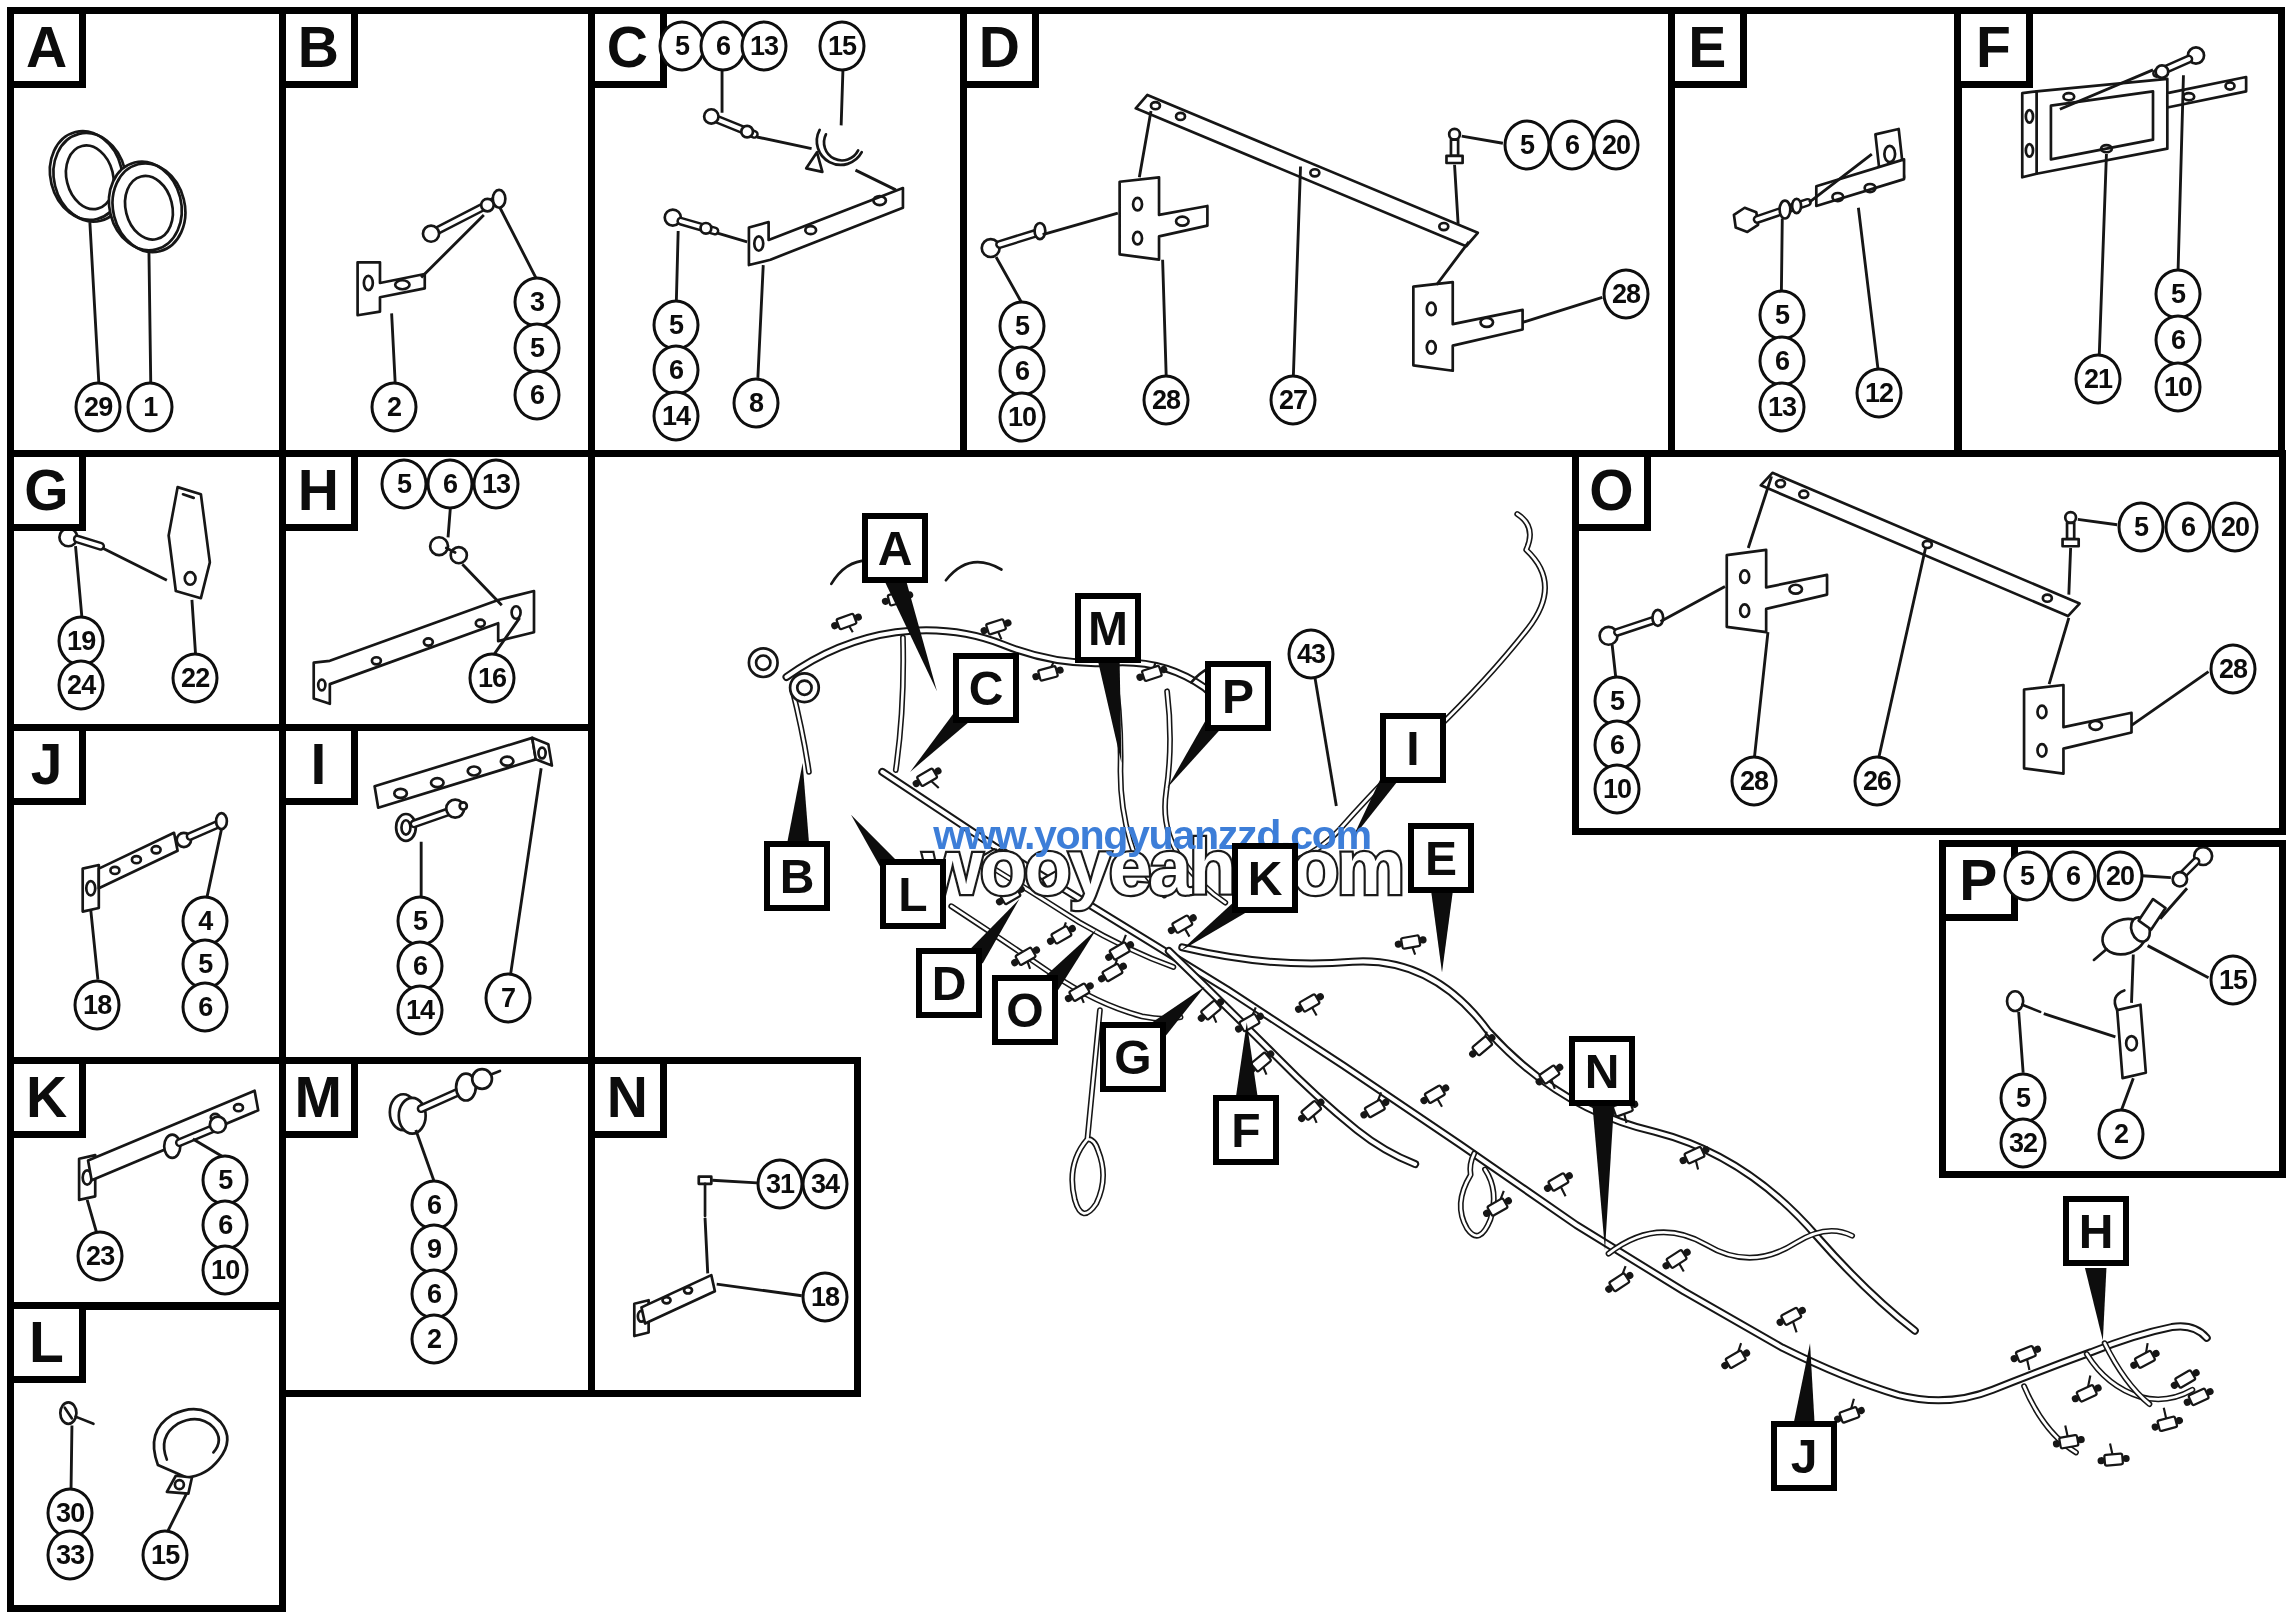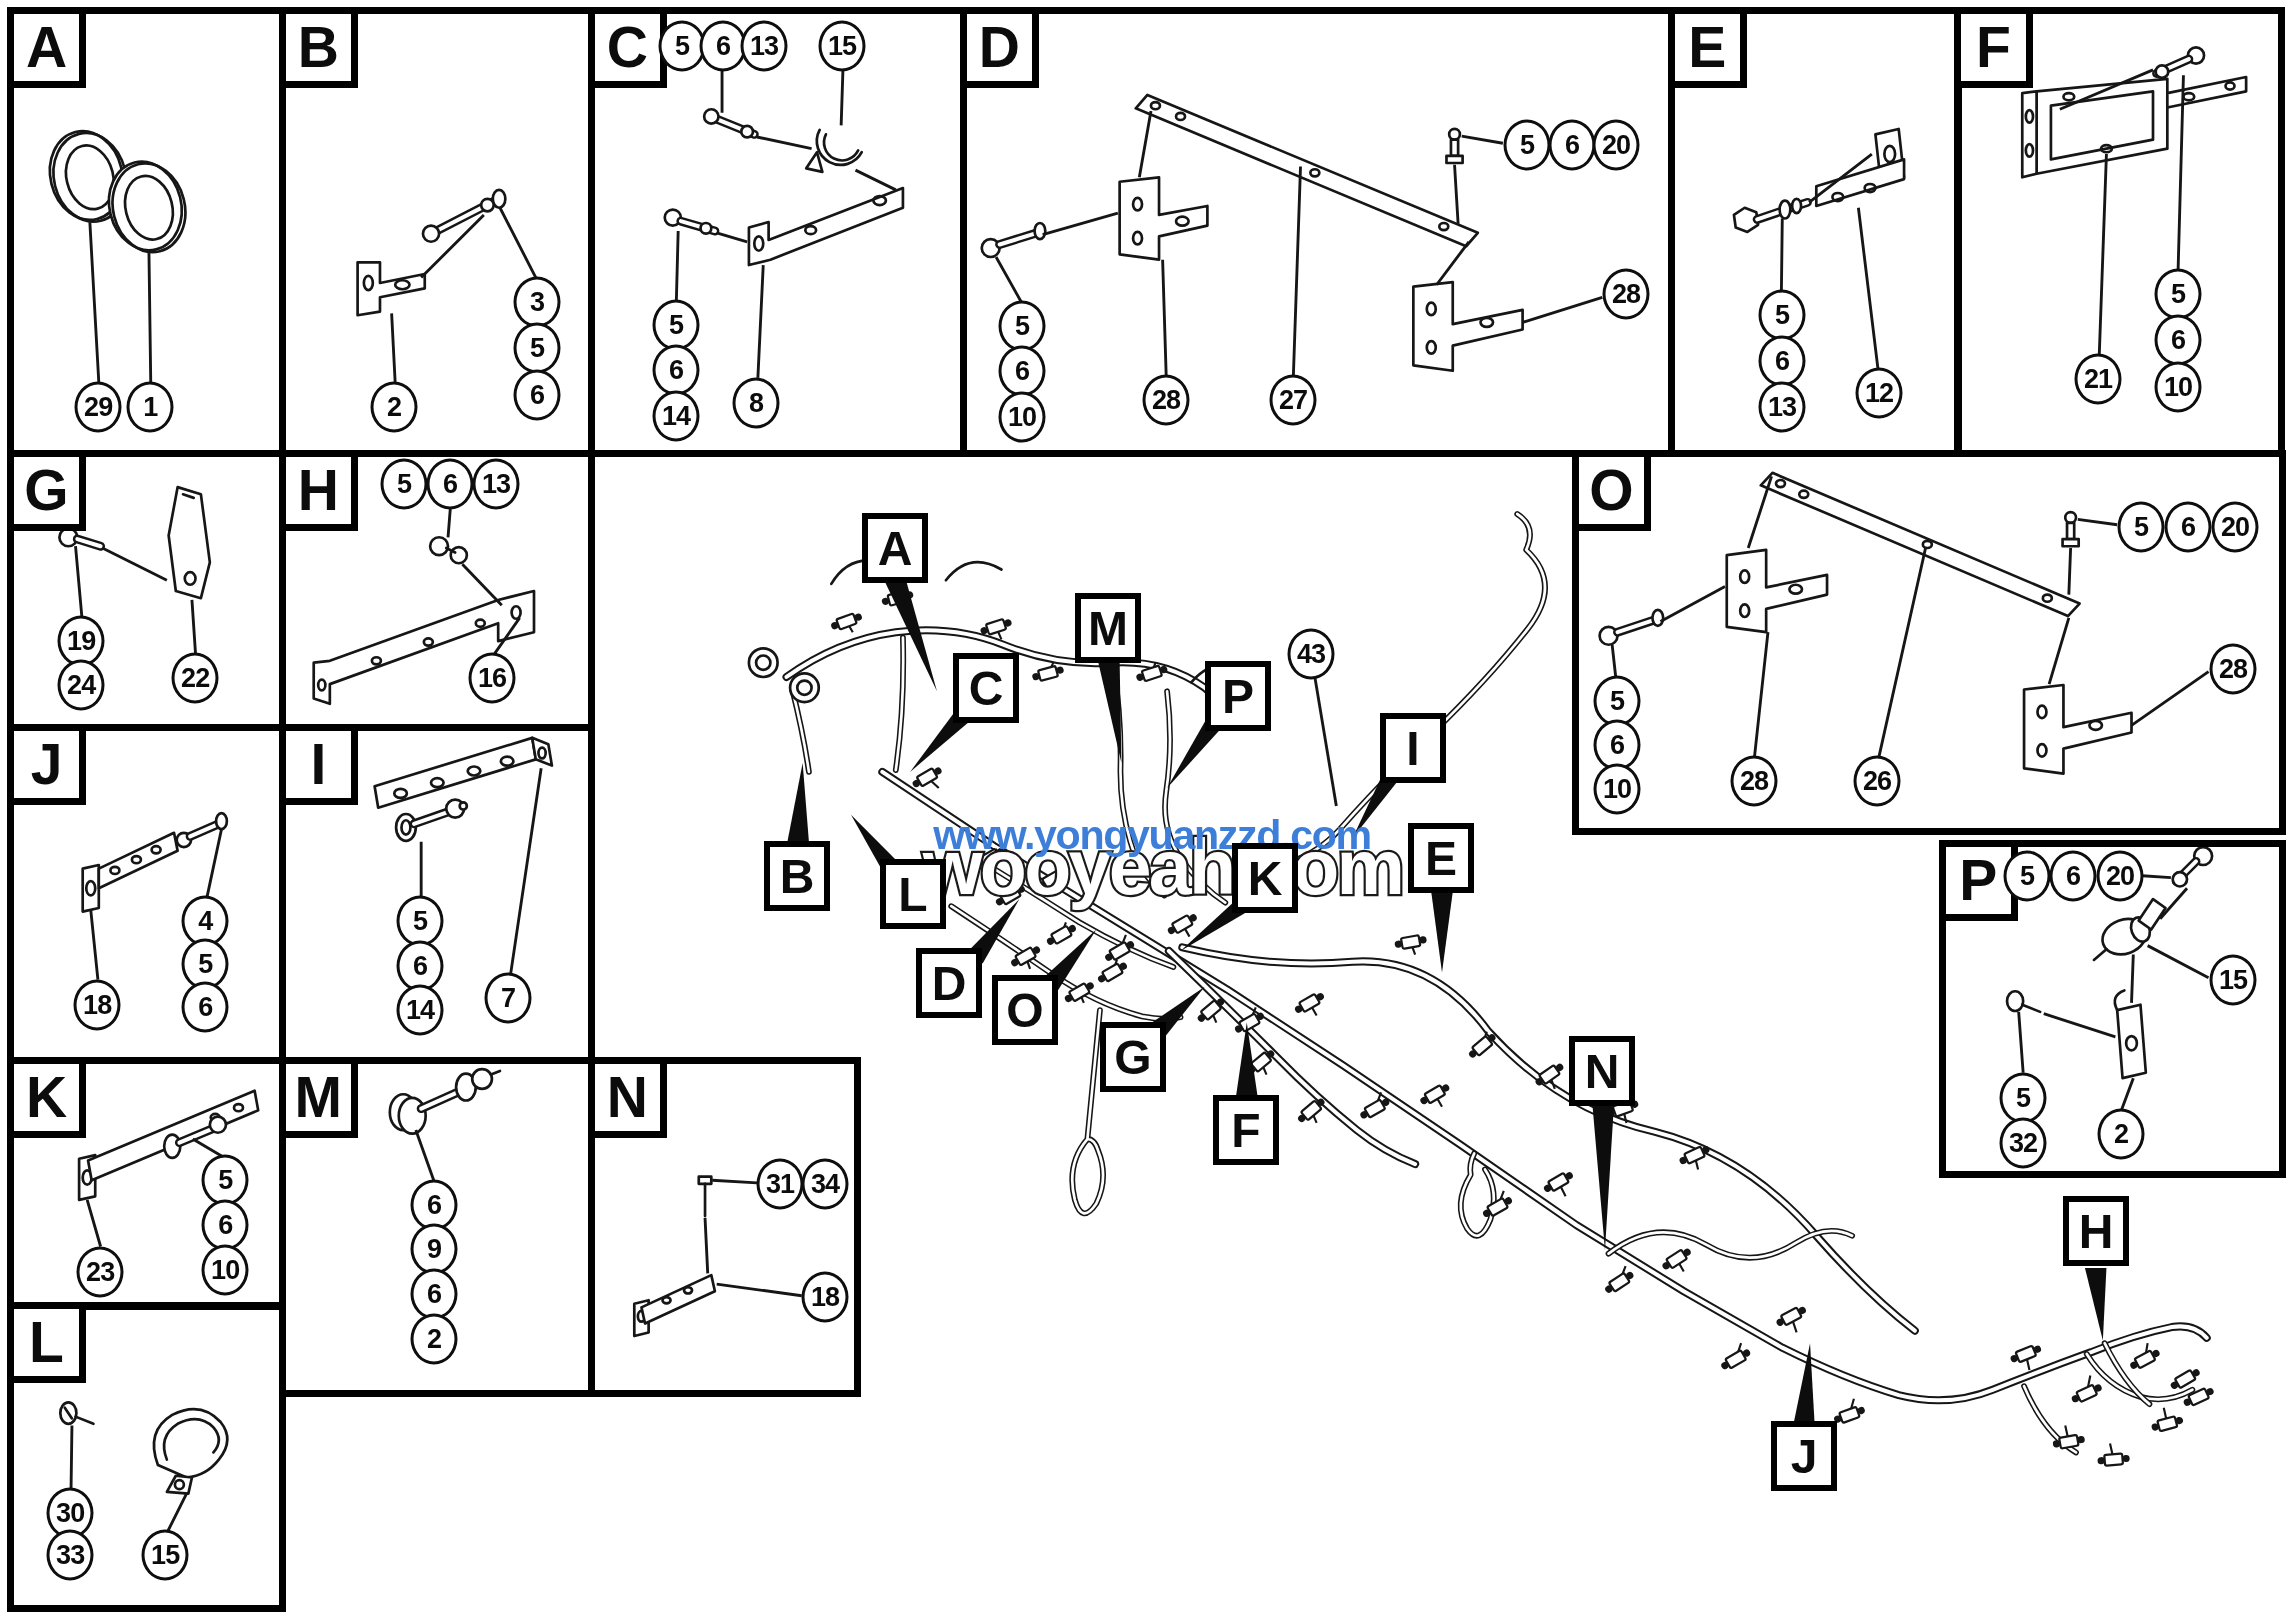--- a/index.html
+++ b/index.html
@@ -535,21 +535,21 @@
   <div class="co" style="left:134px;top:190px;">5</div>
   <div class="co" style="left:134px;top:235px;">6</div>
   <div class="co" style="left:134px;top:279px;">14</div>
   <div class="co" style="left:222px;top:267px;">7</div>
 </div>
 
 <div class="panel" style="left:7.2px;top:1057px;width:279px;height:253px;">
   <div class="tag">
         <span>K</span>
       </div>
-  <div class="co" style="left:86px;top:208px;">23</div>
+  <div class="co" style="left:86px;top:192px;">23</div>
   <div class="co" style="left:211px;top:116px;">5</div>
   <div class="co" style="left:211px;top:161px;">6</div>
   <div class="co" style="left:211px;top:206px;">10</div>
 </div>
 
 <div class="panel" style="left:279px;top:1057px;width:316px;height:340px;">
   <div class="tag">
         <span>M</span>
       </div>
   <div class="co" style="left:148px;top:141px;">6</div>

